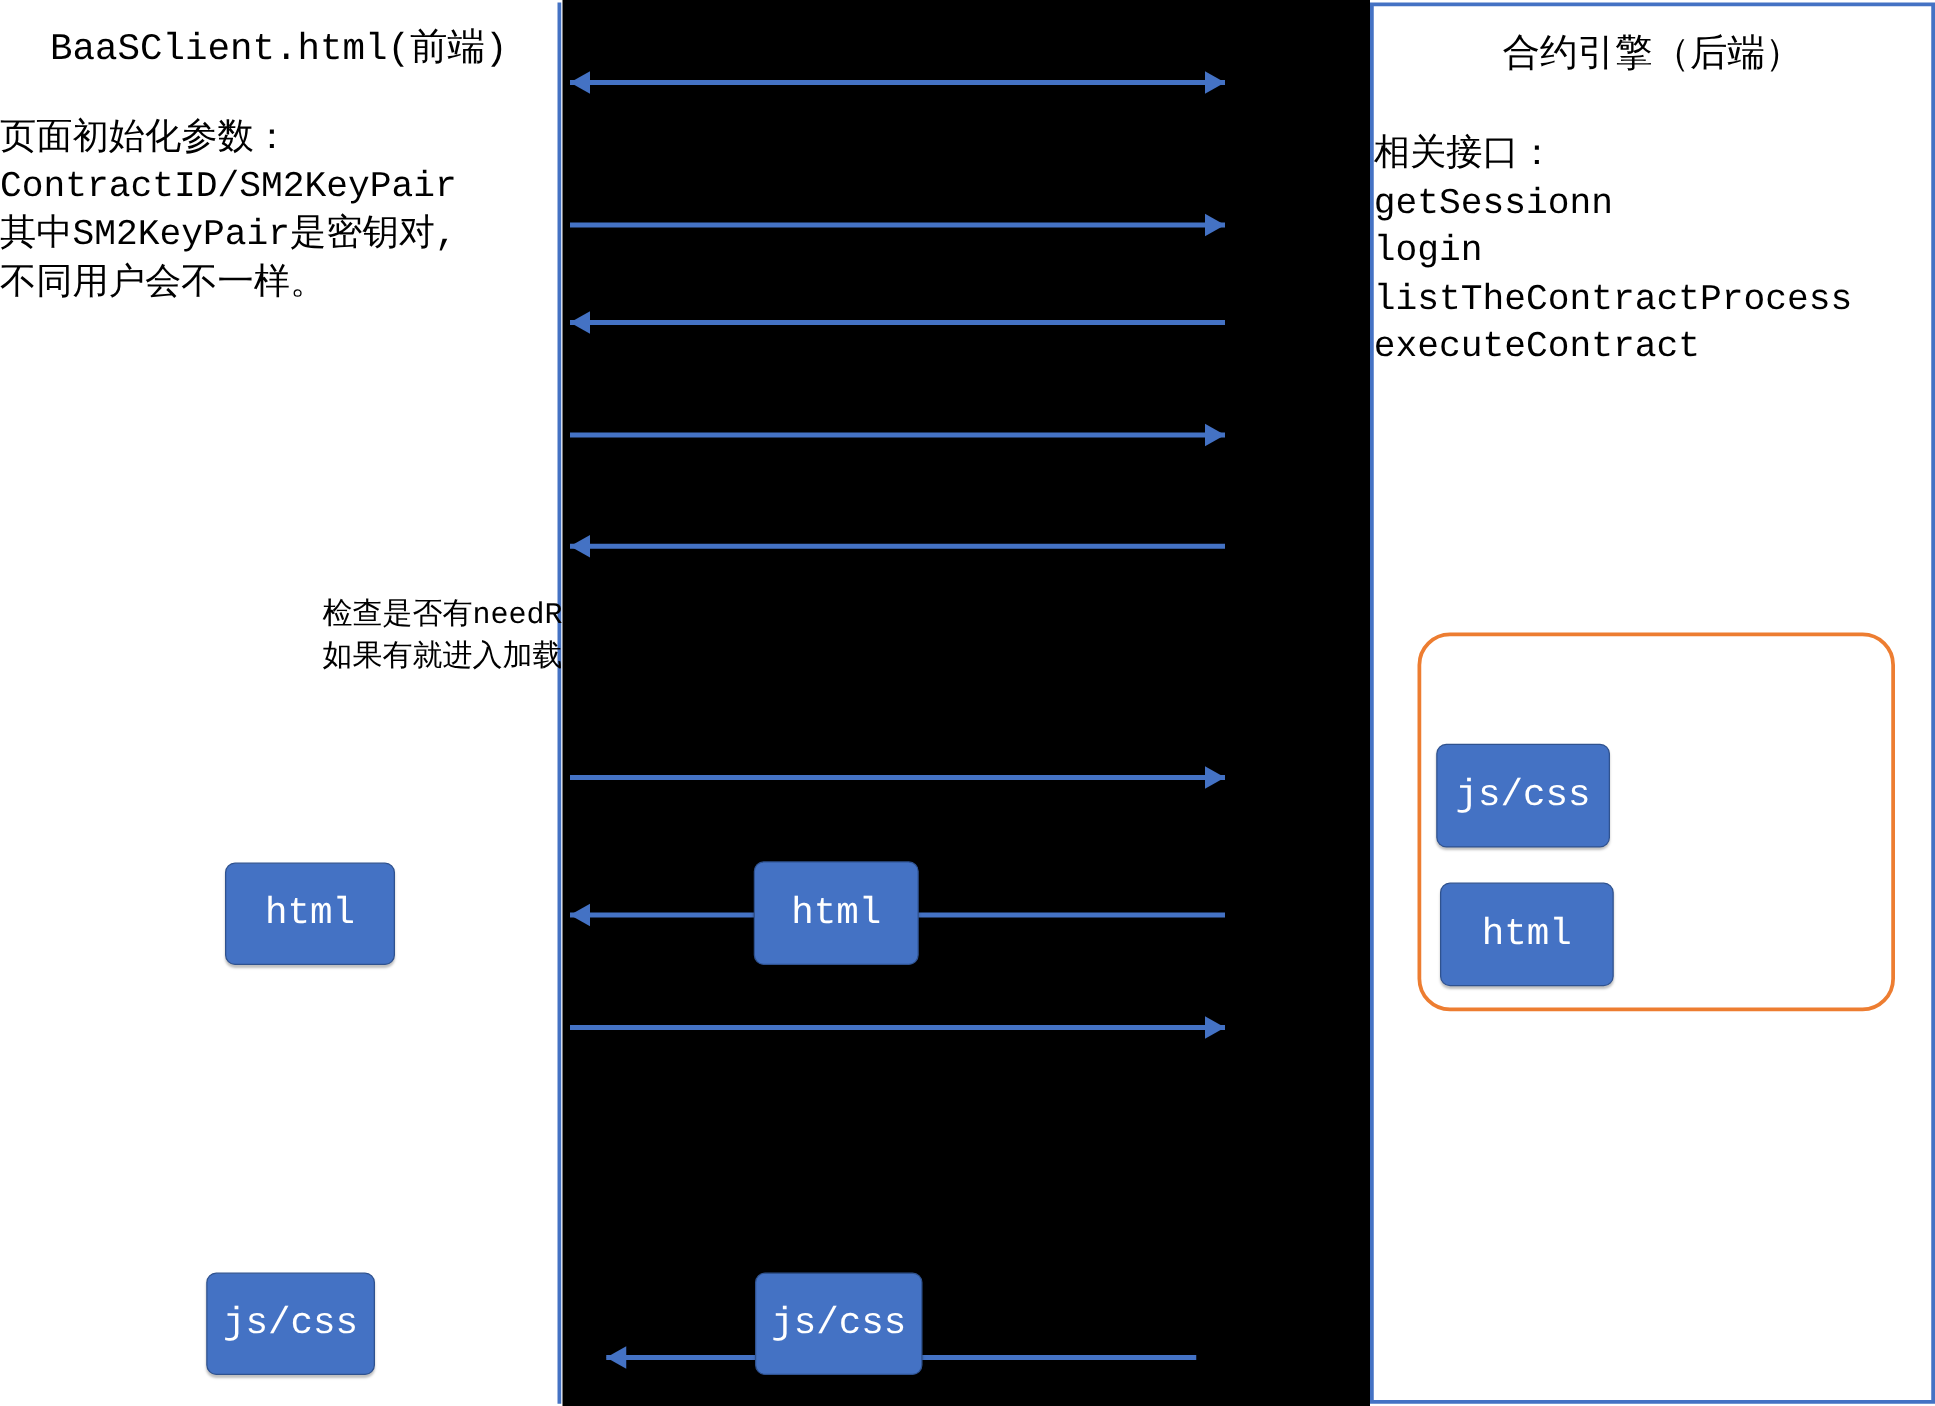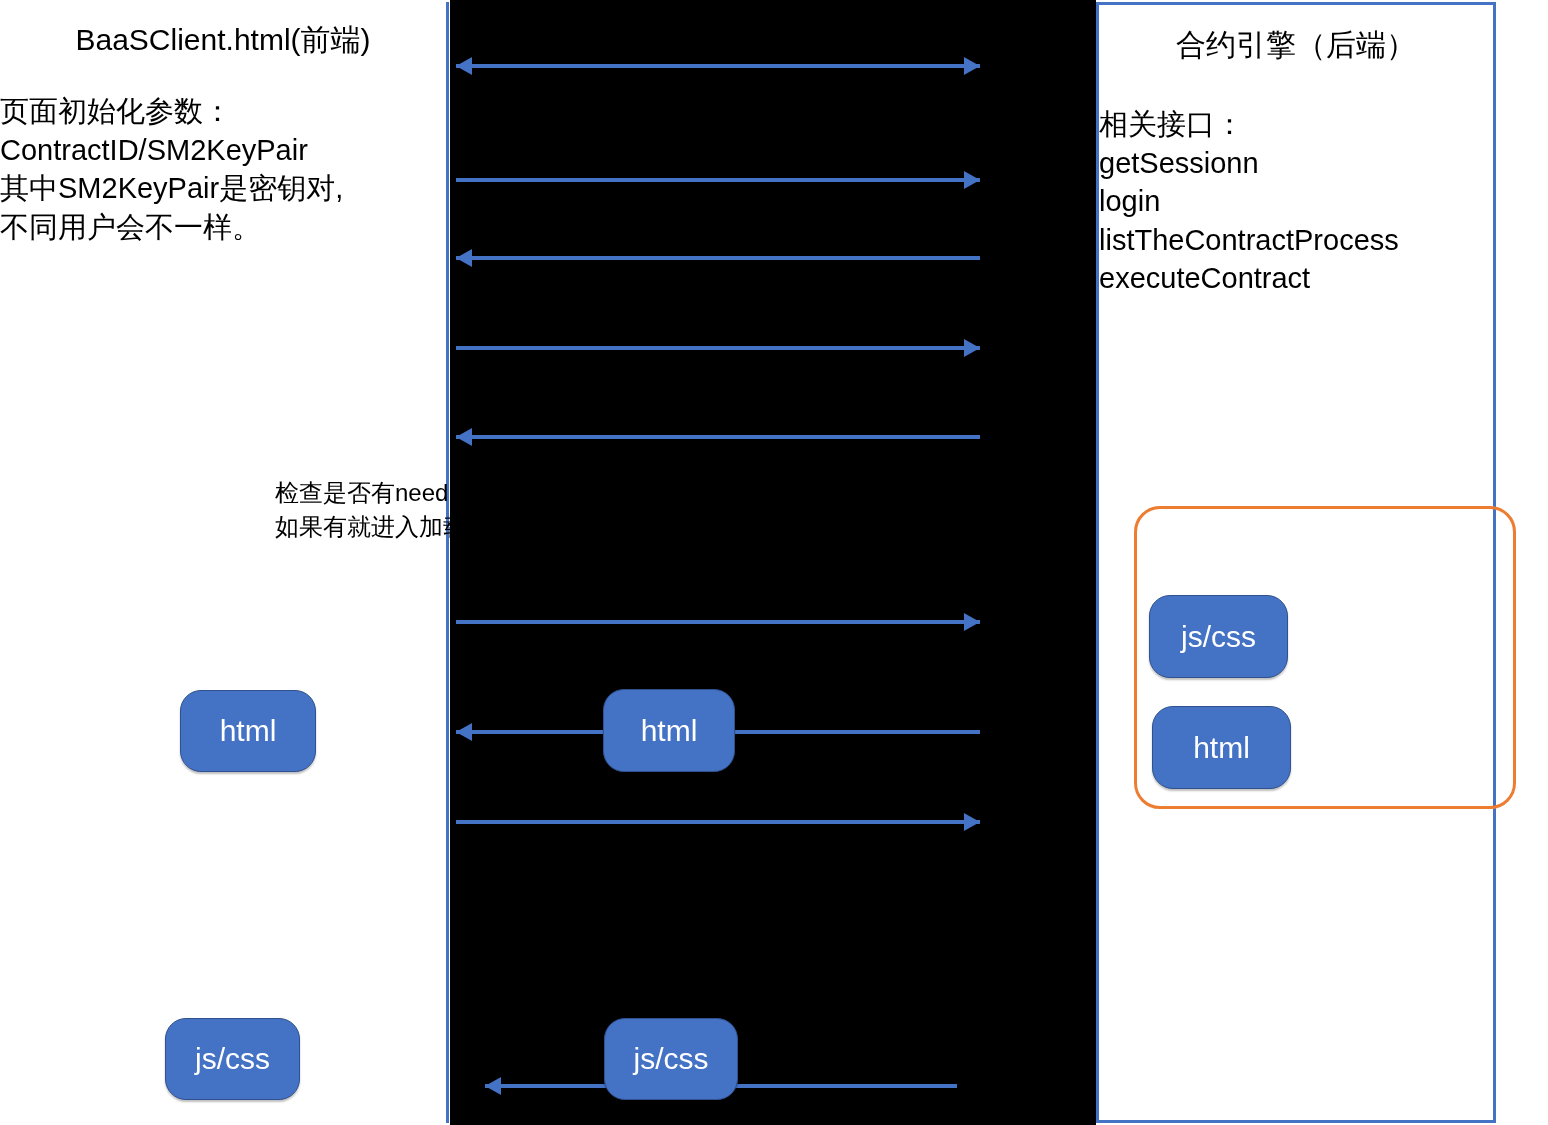--- a/index.html
+++ b/index.html
@@ -5,34 +5,34 @@
   html, body {
     margin: 0;
     padding: 0;
     background: #ffffff;
   }
   #canvas {
     position: relative;
     width: 1548px;
     height: 1125px;
     background: #ffffff;
-    font-family: Liberation Sans, sans-serif;
+    font-family: Liberation Mono, monospace;
     overflow: hidden;
   }
 
   
   .panel {
     position: absolute;
     background: #ffffff;
     border: 3px solid #4472C4;
     box-sizing: border-box;
   }
   #panel-left  { left: 0px;    top: 0px; width: 450px; height: 1125px; border-left: 0; border-top: 0; border-bottom: 0;}
   #panel-left  { left: 0px;    top: 2px; width: 449px; height: 1121px; }
-  #panel-right { left: 1096px; top: 2px; width: 400px; height: 1121px; }
+  #panel-right { left: 1096px; top: 2px; width: 452px; height: 1121px; }
 
   
   #lane-black {
     position: absolute;
     left: 450px;
     top: 0px;
     width: 646px;
     height: 1125px;
     background: #000000;
   }
@@ -56,21 +56,21 @@
     white-space: pre-line;
   }
   #left-title  { top: 20px; }
   #left-body   { top: 90px; }
   #right-title { top: 22px; }
   #right-body  { top: 100px; }
 
   
   #note-check {
     position: absolute;
-    left: 275px;
+    left: 258px;
     top: 476px;
     width: 300px;
     color: #000000;
     font-size: 24px;
     line-height: 1.42;
     white-space: pre-line;
     z-index: 5;
   }
 
   
@@ -94,21 +94,21 @@
     border-bottom: 9px solid transparent;
   }
   .arrow .head-r { right: 0;  border-left: 16px solid #4472C4; }
   .arrow .head-l { left: 0;   border-right: 16px solid #4472C4; }
 
   
   .box {
     position: absolute;
     background: #4472C4;
     border: 1px solid #2F528F;
-    border-radius: 21px;
+    border-radius: 8px;
     color: #ffffff;
     font-size: 30px;
     display: flex;
     align-items: center;
     justify-content: center;
     box-sizing: border-box;
     z-index: 6;
     box-shadow: 0 2px 2px rgba(0,0,0,0.25);
   }
 

